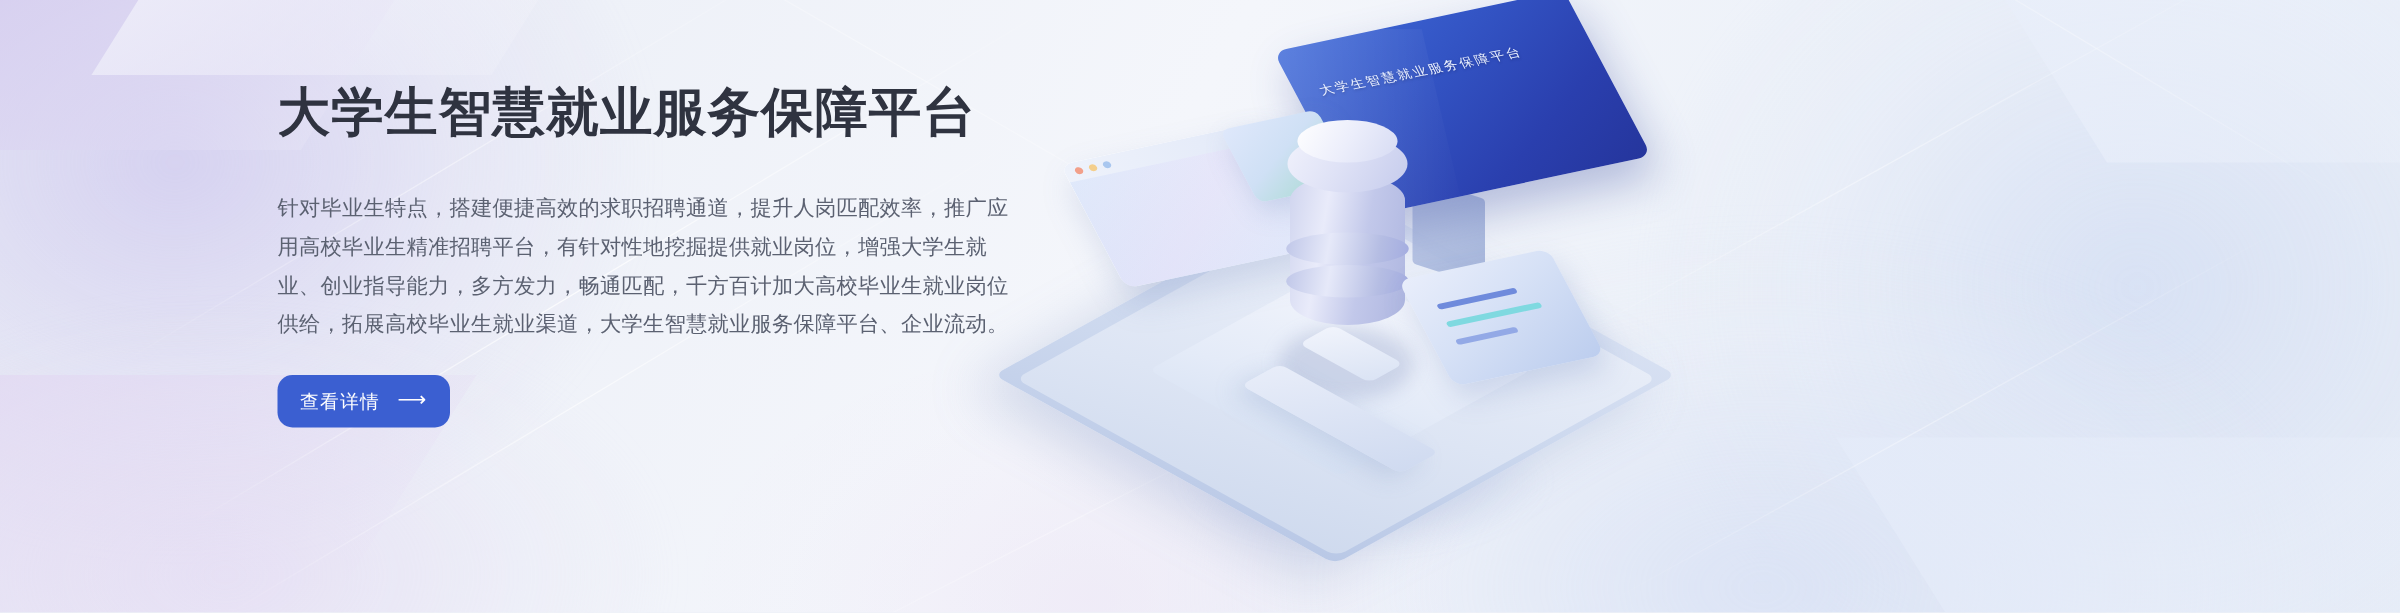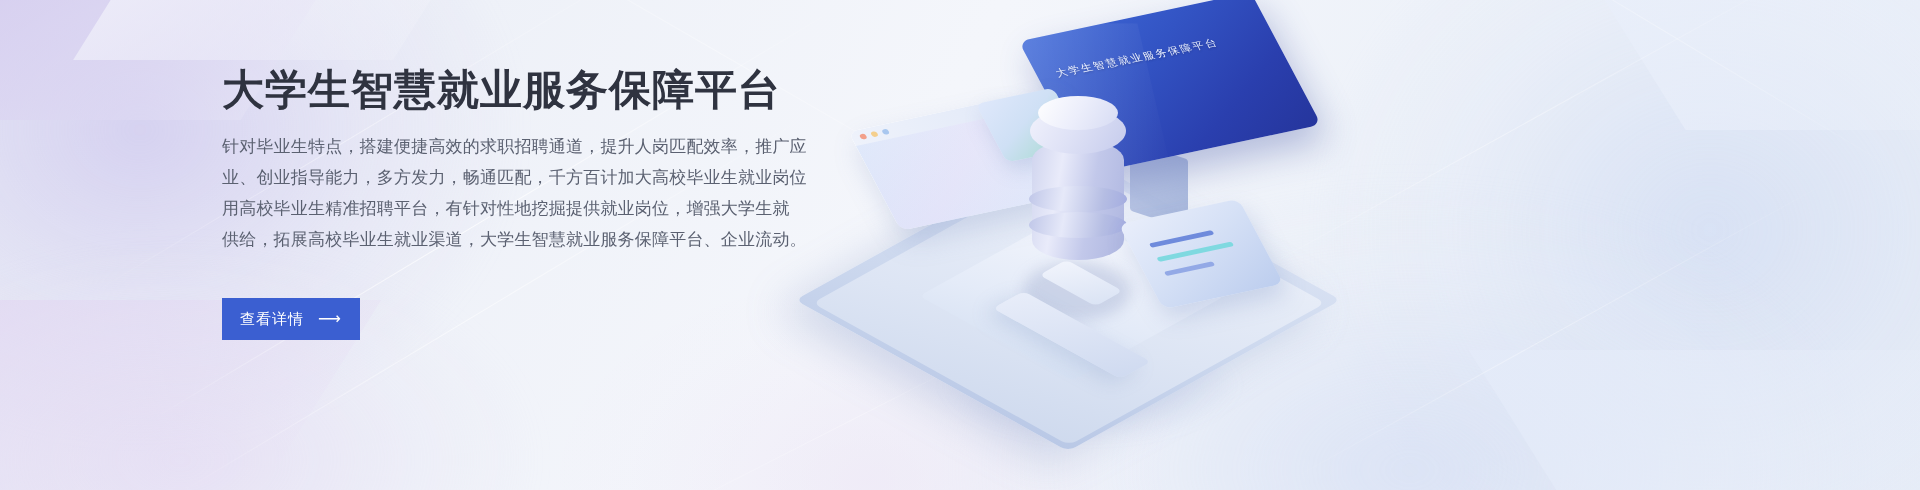--- a/index.html
+++ b/index.html
@@ -68,35 +68,35 @@
   .content {
     position:absolute; left:222px; top:66px; width:650px;
     z-index:6;
   }
   .headline {
     font-size:42px; font-weight:bold; color:#2f3340;
     letter-spacing:1px; line-height:1.12;
     white-space:nowrap;
   }
   .desc {
-    margin-top:18px;
+    margin-top:38px;
     font-size:17px; line-height:31px; color:#5b6171;
     letter-spacing:.2px;
     width:626px;
     text-align:justify;
   }
   .desc .ln { display:block; white-space:nowrap; }
 
   .cta {
-    margin-top:43px;
+    margin-top:25px;
     display:inline-flex; align-items:center; justify-content:center;
     gap:14px;
     width:138px; height:42px;
     background:#3b5fd1;
-    border:none; border-radius:0;
+    border:none; border-radius:12px;
     color:#ffffff; font-size:15px; letter-spacing:1px;
     cursor:pointer;
     font-family:"Liberation Sans","DejaVu Sans",sans-serif;
   }
   .cta .arrow { display:inline-block; line-height:1; font-size:16px; }
 
   
   .art { position:absolute; left:880px; top:0; width:540px; height:490px; z-index:5; }
 
   .iso { position:absolute; left:0; top:0; width:540px; height:490px; }
@@ -279,22 +279,22 @@
     <div class="ribbon rib7"></div>
     <div class="ribbon rib8"></div>
   </div>
 
   <div class="content">
 
     <h1 class="headline">大学生智慧就业服务保障平台</h1>
 
     <div class="desc">
       <span class="ln">针对毕业生特点，搭建便捷高效的求职招聘通道，提升人岗匹配效率，推广应</span>
+      <span class="ln">用高校毕业生精准招聘平台，有针对性地挖掘提供就业岗位，增强大学生就</span>
       <span class="ln">业、创业指导能力，多方发力，畅通匹配，千方百计加大高校毕业生就业岗位</span>
-      <span class="ln">用高校毕业生精准招聘平台，有针对性地挖掘提供就业岗位，增强大学生就</span>
       <span class="ln">供给，拓展高校毕业生就业渠道，大学生智慧就业服务保障平台、企业流动。</span>
     </div>
 
     <button class="cta">
       <span>查看详情</span>
       <span class="arrow">⟶</span>
     </button>
   </div>
 
   <div class="art">

